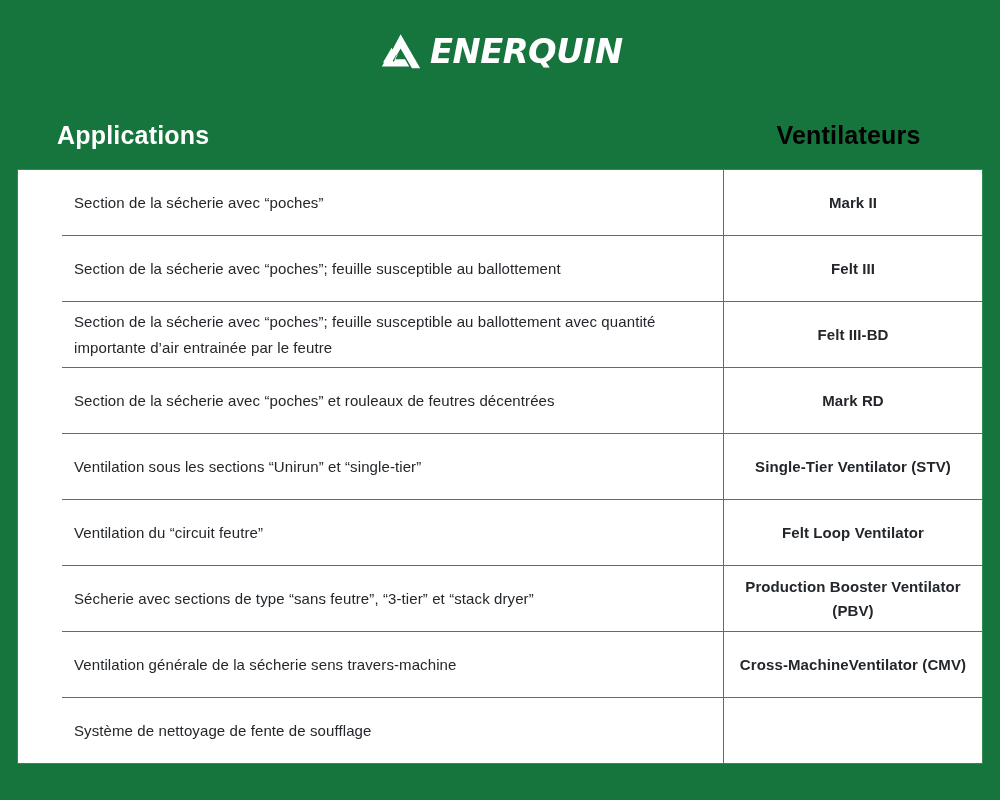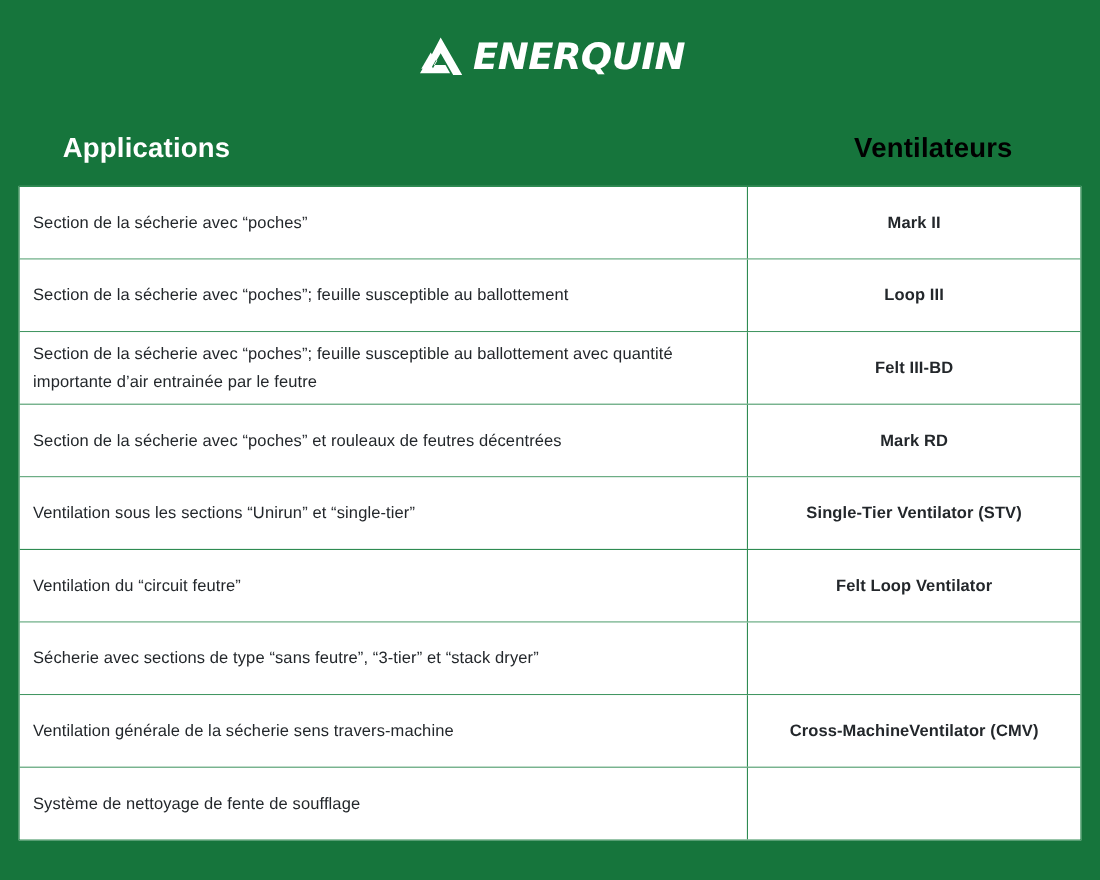--- a/index.html
+++ b/index.html
@@ -73,20 +73,21 @@
     letter-spacing: 0.2px;
     padding-right: 6px;
   }
 
   
   .table-wrap {
     margin: 19px 17px 0 17px;
     width: 966px;
     background: #ffffff;
     border: 1px solid #2E8B52;
+    padding-left: 44px;
   }
   .row {
     display: flex;
     align-items: stretch;
     border-bottom: 1px solid #2E8B52;
     background: #ffffff;
   }
   .row:last-child { border-bottom: none; }
 
   .cell-app {
@@ -154,21 +155,21 @@
       <div class="cell-vent">
         <span class="vent-text">Mark II</span>
       </div>
     </div>
 
     <div class="row">
       <div class="cell-app">
         <span class="app-text">Section de la sécherie avec “poches”; feuille susceptible au ballottement</span>
       </div>
       <div class="cell-vent">
-        <span class="vent-text">Loop III</span>
+        <span class="vent-text">Felt III</span>
       </div>
     </div>
 
     <div class="row tall">
       <div class="cell-app">
         <span class="app-text">Section de la sécherie avec “poches”; feuille susceptible au ballottement avec quantité importante d’air entrainée par le feutre</span>
       </div>
       <div class="cell-vent">
         <span class="vent-text">Felt III-BD</span>
       </div>
@@ -197,20 +198,23 @@
         <span class="app-text">Ventilation du “circuit feutre”</span>
       </div>
       <div class="cell-vent">
         <span class="vent-text">Felt Loop Ventilator</span>
       </div>
     </div>
 
     <div class="row">
       <div class="cell-app">
         <span class="app-text">Sécherie avec sections de type “sans feutre”, “3-tier” et “stack dryer”</span>
+      </div>
+      <div class="cell-vent">
+        <span class="vent-text">Production Booster Ventilator (PBV)</span>
       </div>
     </div>
 
     <div class="row">
       <div class="cell-app">
         <span class="app-text">Ventilation générale de la sécherie sens travers-machine</span>
       </div>
       <div class="cell-vent">
         <span class="vent-text">Cross-MachineVentilator (CMV)</span>
       </div>

